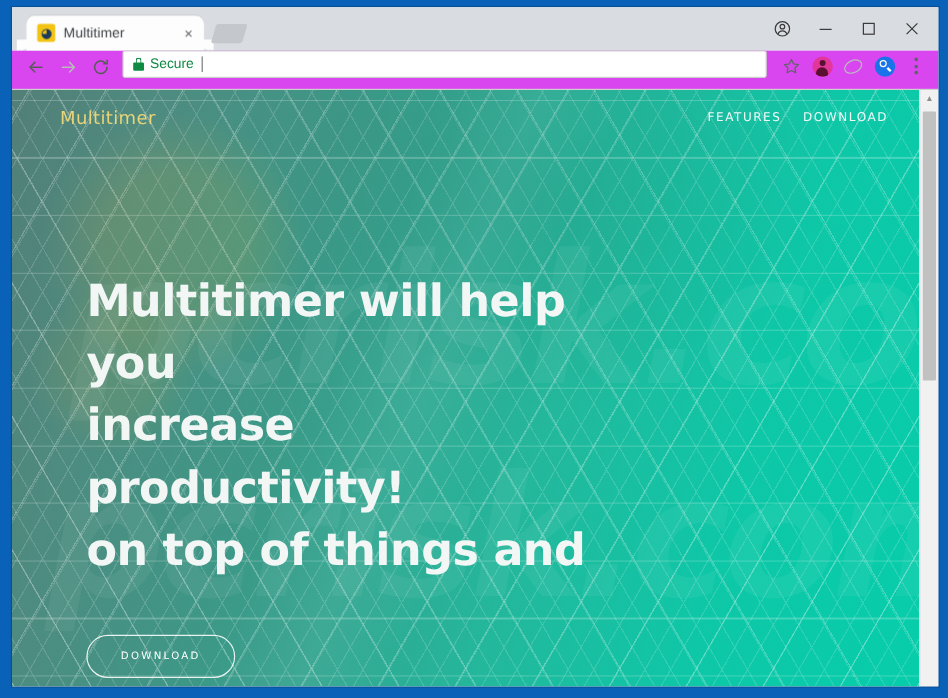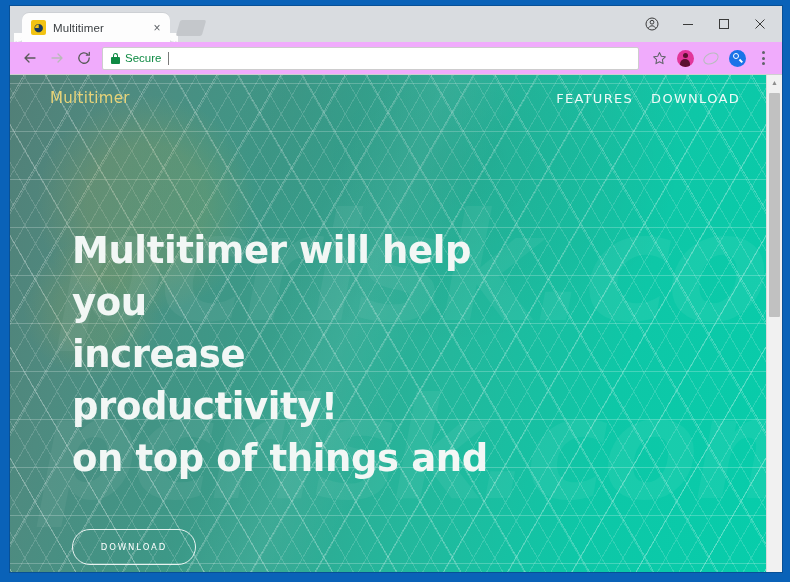--- a/index.html
+++ b/index.html
@@ -124,24 +124,24 @@
   .wc {
     width: 36px; height: 30px;
     display: flex; align-items: center; justify-content: center;
     color: #3a3a3a;
   }
   .wc svg { display: block; }
 
   
   .toolbar {
     height: 33px;
-    background: #f0abfc;
+    background: #d946ef;
     border-bottom: 1px solid #cfcfcf;
     display: flex;
-    align-items: center;
+    align-items: flex-start;
     padding: 0 6px;
     box-sizing: border-box;
     flex: 0 0 auto;
   }
   .navbtn {
     width: 27px; height: 27px;
     display: flex; align-items: center; justify-content: center;
     color: #5a5a5a;
     flex: 0 0 auto;
   }
@@ -346,21 +346,21 @@
     color: #e8d479;
     letter-spacing: .3px;
     font-family: "DejaVu Sans", sans-serif;
   }
   .site-nav {
     margin-left: auto;
     display: flex;
     gap: 18px;
   }
   .site-nav a {
-    font-size: 13px;
+    font-size: 10px;
     letter-spacing: 1.3px;
     color: rgba(255,255,255,.92);
     text-decoration: none;
     font-family: "DejaVu Sans", sans-serif;
   }
 
   
   .hero {
     position: absolute;
     left: 62px;

